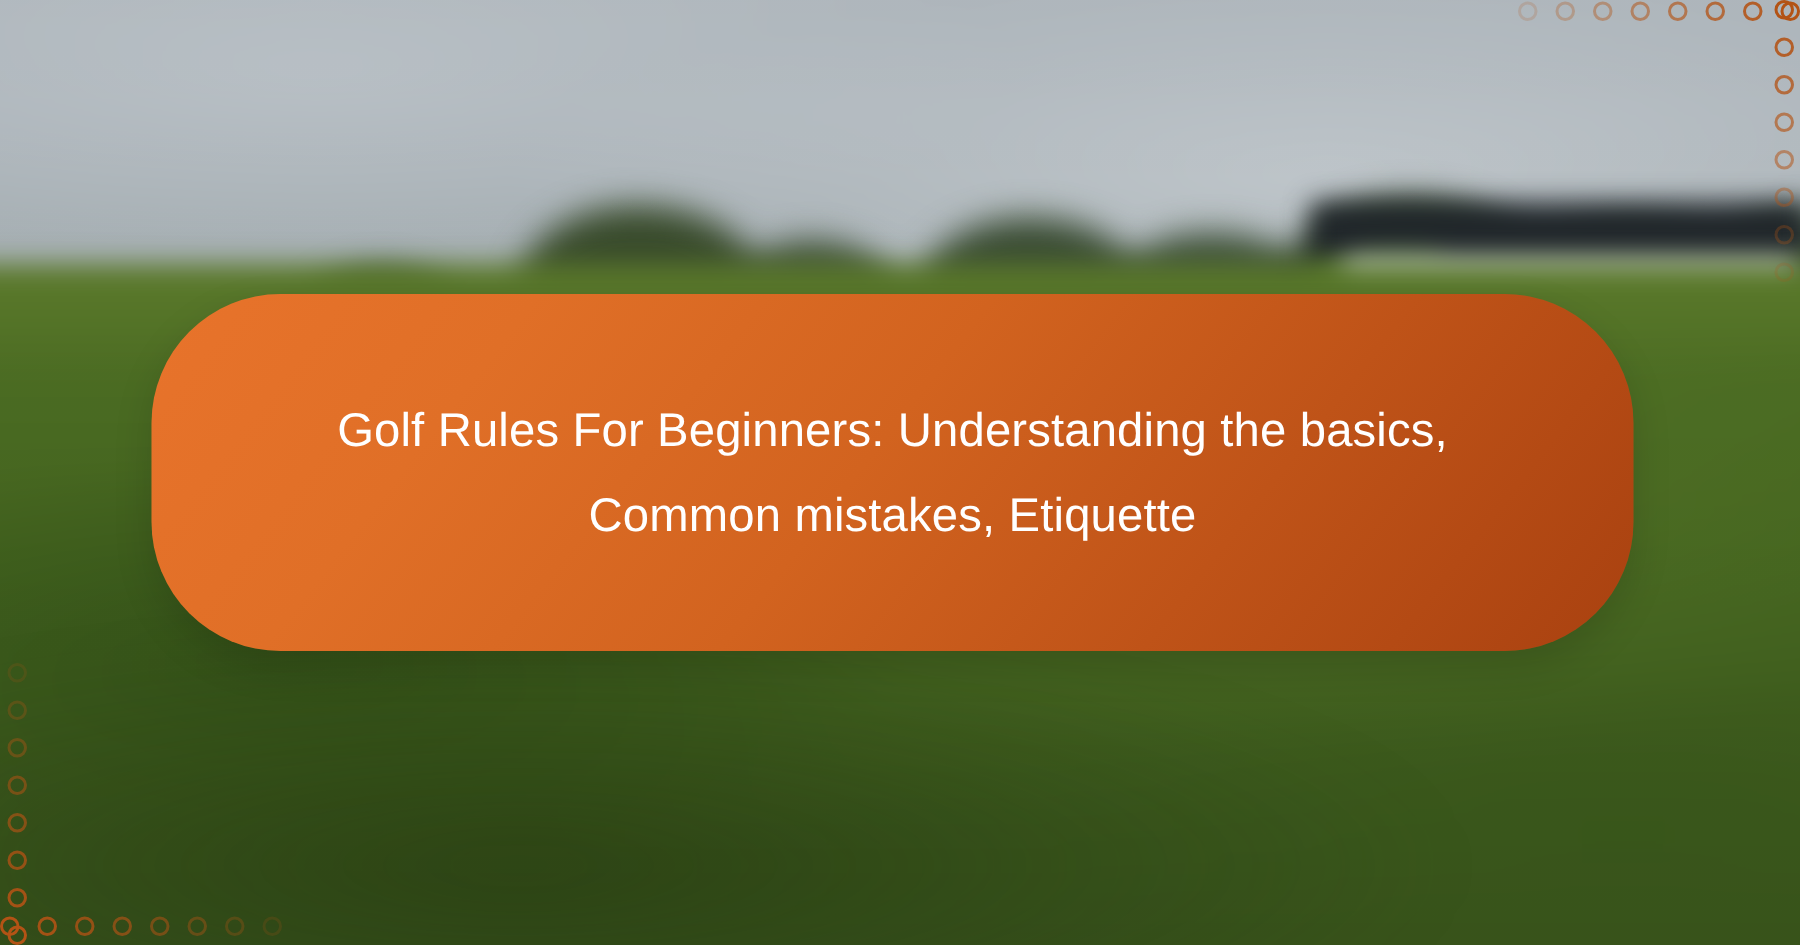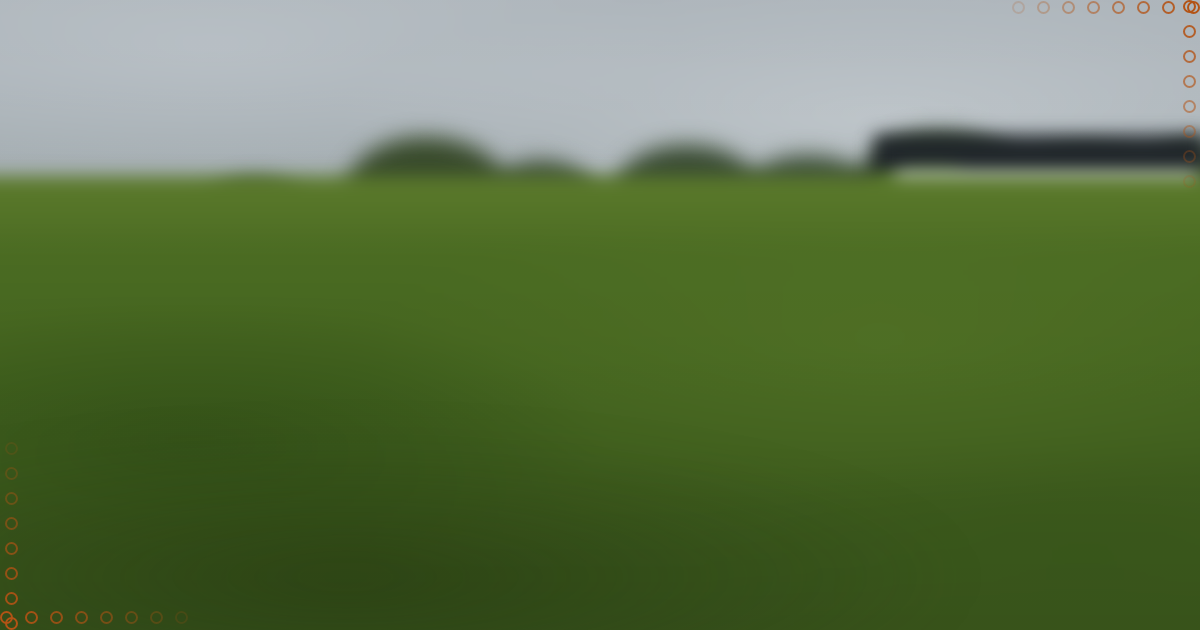--- a/index.html
+++ b/index.html
@@ -265,14 +265,17 @@
       <span class="dot" style="opacity: 1; border-color: rgb(179, 83, 21); left: 0px; bottom: 6px;"></span>
       <span class="dot" style="opacity: 0.883; border-color: rgb(179, 83, 21); left: 25px; bottom: 6px;"></span>
       <span class="dot" style="opacity: 0.766; border-color: rgb(179, 83, 21); left: 50px; bottom: 6px;"></span>
       <span class="dot" style="opacity: 0.649; border-color: rgb(179, 83, 21); left: 75px; bottom: 6px;"></span>
       <span class="dot" style="opacity: 0.531; border-color: rgb(179, 83, 21); left: 100px; bottom: 6px;"></span>
       <span class="dot" style="opacity: 0.414; border-color: rgb(179, 83, 21); left: 125px; bottom: 6px;"></span>
       <span class="dot" style="opacity: 0.297; border-color: rgb(179, 83, 21); left: 150px; bottom: 6px;"></span>
       <span class="dot" style="opacity: 0.18; border-color: rgb(179, 83, 21); left: 175px; bottom: 6px;"></span>
     </div>
 
+  <div class="card">
+    <h1 class="card-title">Golf Rules For Beginners: Understanding the basics, Common mistakes, Etiquette</h1>
+  </div>
 
 </div>
 
 </body></html>

